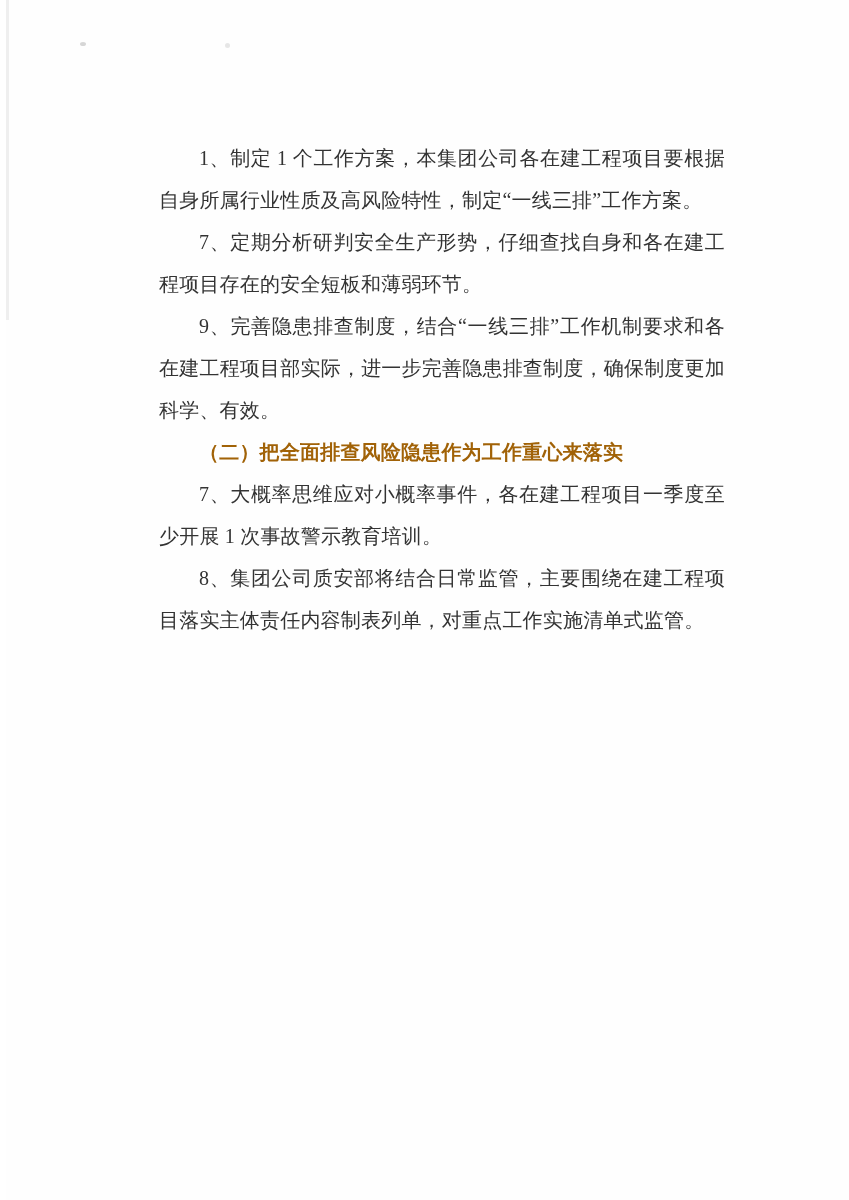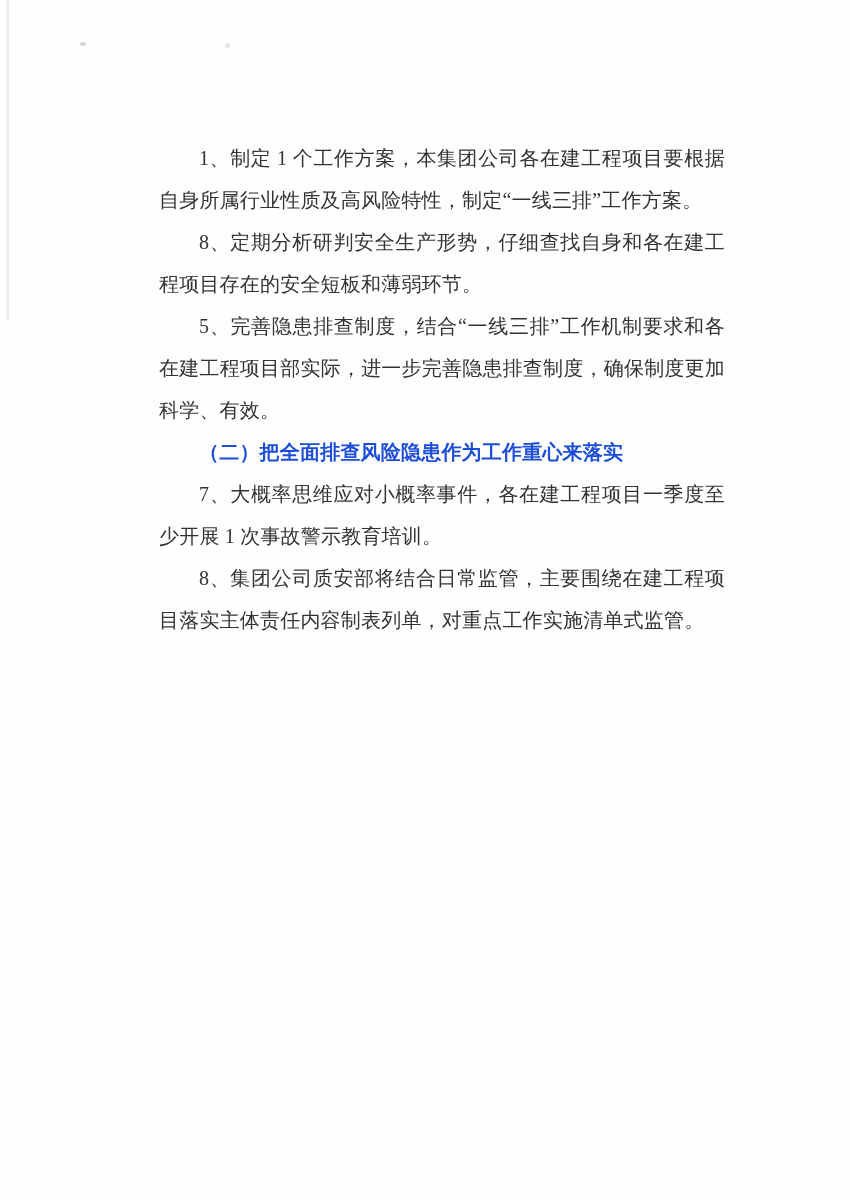--- a/index.html
+++ b/index.html
@@ -36,21 +36,21 @@
     margin: 0;
     text-indent: 2em;
     letter-spacing: 0.2px;
   }
   .content h3.section-heading {
     margin: 0;
     text-indent: 2em;
     font-size: 20px;
     line-height: 42px;
     font-weight: bold;
-    color: #1d4ed8;
+    color: #a16207;
     font-family: "Liberation Sans", "DejaVu Sans", sans-serif;
     letter-spacing: 0.2px;
   }
   
   .speck {
     position: absolute;
     background: rgba(110, 110, 110, 0.28);
     border-radius: 50%;
   }
   .speck-1 { left: 74px;  top: 42px;  width: 6px; height: 4px; }
@@ -67,19 +67,19 @@
 </head>
 <body>
 
 <div class="sheet">
   <div class="edge-streak"></div>
   <div class="speck speck-1"></div>
   <div class="speck speck-2"></div>
 
   <div class="content">
     <p class="body-para">1、制定 1 个工作方案，本集团公司各在建工程项目要根据自身所属行业性质及高风险特性，制定“一线三排”工作方案。</p>
-    <p class="body-para">8、定期分析研判安全生产形势，仔细查找自身和各在建工程项目存在的安全短板和薄弱环节。</p>
-    <p class="body-para">5、完善隐患排查制度，结合“一线三排”工作机制要求和各在建工程项目部实际，进一步完善隐患排查制度，确保制度更加科学、有效。</p>
+    <p class="body-para">7、定期分析研判安全生产形势，仔细查找自身和各在建工程项目存在的安全短板和薄弱环节。</p>
+    <p class="body-para">9、完善隐患排查制度，结合“一线三排”工作机制要求和各在建工程项目部实际，进一步完善隐患排查制度，确保制度更加科学、有效。</p>
     <h3 class="section-heading">（二）把全面排查风险隐患作为工作重心来落实</h3>
     <p class="body-para">7、大概率思维应对小概率事件，各在建工程项目一季度至少开展 1 次事故警示教育培训。</p>
     <p class="body-para">8、集团公司质安部将结合日常监管，主要围绕在建工程项目落实主体责任内容制表列单，对重点工作实施清单式监管。</p>
   </div>
 </div>
 
 </body></html>

